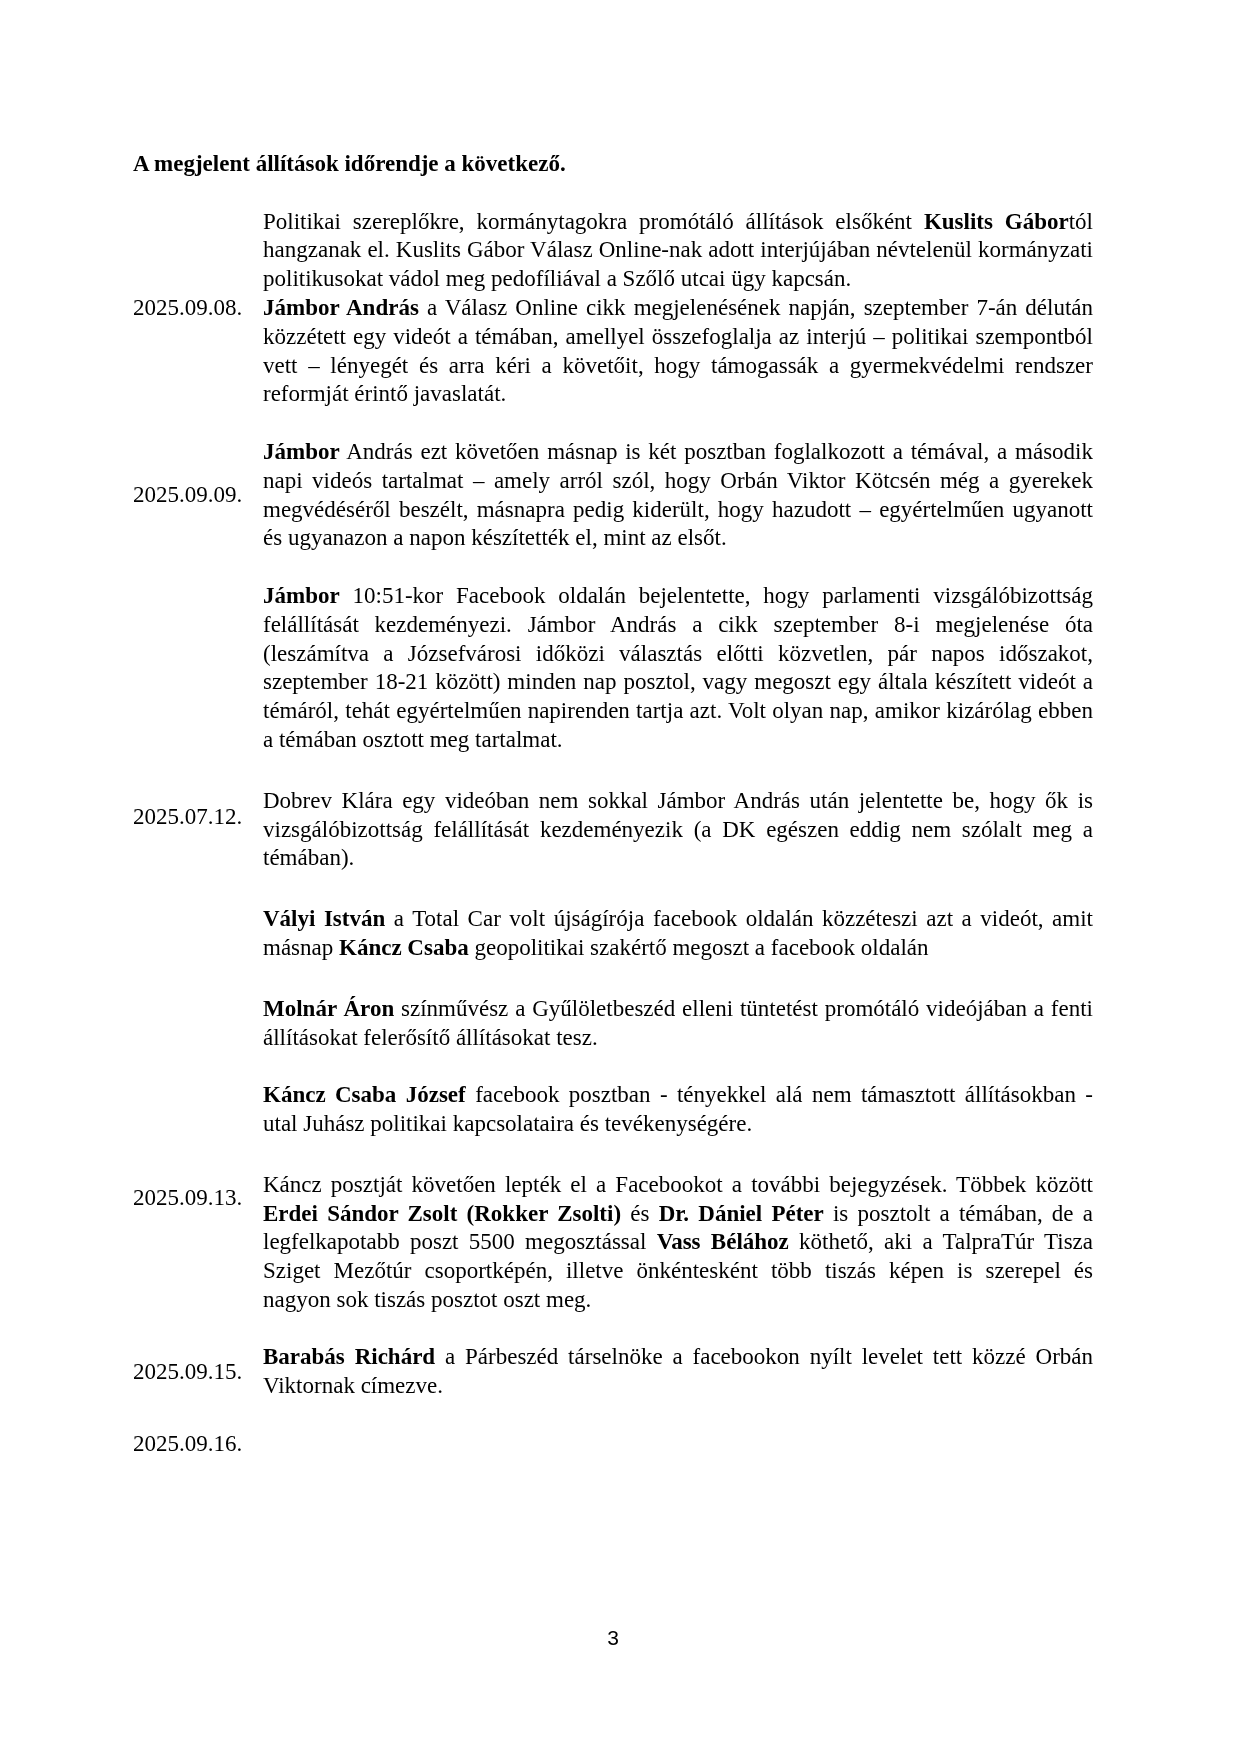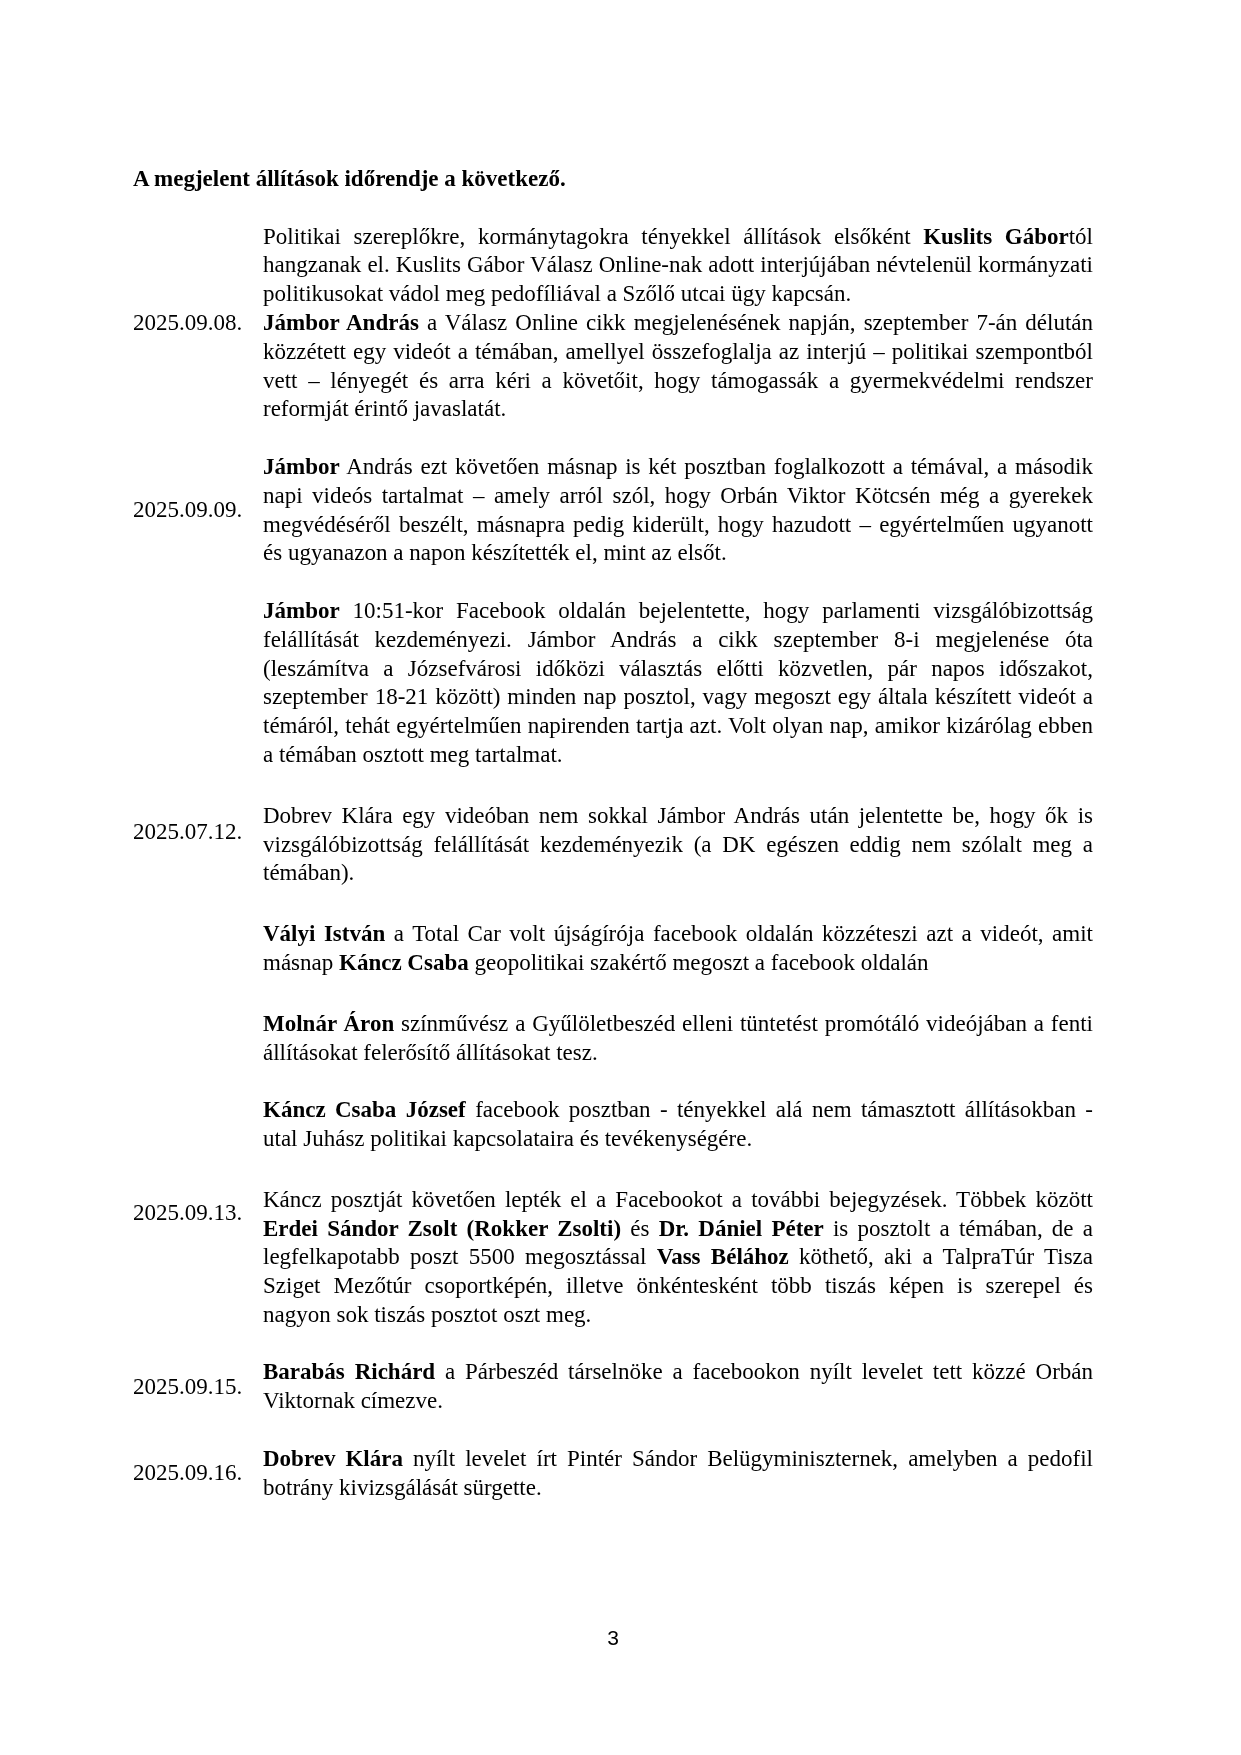--- a/index.html
+++ b/index.html
@@ -11,21 +11,21 @@
     background: #ffffff;
     font-family: "Liberation Serif", serif;
     font-size: 23px;
     line-height: 28.8px;
     color: #000000;
     overflow: hidden;
   }
   .content {
     position: absolute;
     left: 133px;
-    top: 165px;
+    top: 150px;
     width: 960px;
   }
   .heading {
     font-weight: bold;
     margin: 0;
   }
   .entry {
     display: flex;
     margin-top: 28.8px;
     align-items: center;
@@ -58,21 +58,21 @@
 </head>
 <body>
 
 <div class="page">
   <div class="content">
     <p class="heading">A megjelent állítások időrendje a következő.</p>
     <div>
   <div class="entry">
     <div class="entry-date">2025.09.08.</div>
     <div class="entry-body">
-            <div class="para"><span>Politikai szereplőkre, kormánytagokra tényekkel állítások elsőként </span><b>Kuslits Gábor</b><span>tól hangzanak el.  Kuslits Gábor Válasz Online-nak adott interjújában névtelenül kormányzati politikusokat vádol meg pedofíliával a Szőlő utcai ügy kapcsán.</span></div>
+            <div class="para"><span>Politikai szereplőkre, kormánytagokra promótáló állítások elsőként </span><b>Kuslits Gábor</b><span>tól hangzanak el.  Kuslits Gábor Válasz Online-nak adott interjújában névtelenül kormányzati politikusokat vádol meg pedofíliával a Szőlő utcai ügy kapcsán.</span></div>
             <div class="para"><b>Jámbor András</b><span> a Válasz Online cikk megjelenésének napján, szeptember 7-án délután közzétett egy videót a témában, amellyel összefoglalja az interjú – politikai szempontból vett – lényegét és arra kéri a követőit, hogy támogassák a gyermekvédelmi rendszer reformját érintő javaslatát.</span></div>
           </div>
   </div>
 
   <div class="entry">
     <div class="entry-date">2025.09.09.</div>
     <div class="entry-body">
             <div class="para"><b>Jámbor</b><span> András ezt követően másnap is két posztban foglalkozott a témával, a második napi videós tartalmat – amely arról szól, hogy Orbán Viktor Kötcsén még a gyerekek megvédéséről beszélt, másnapra pedig kiderült, hogy hazudott – egyértelműen ugyanott és ugyanazon a napon készítették el, mint az elsőt.</span></div>
           </div>
   </div>
@@ -97,20 +97,17 @@
 
   <div class="entry">
     <div class="entry-date">2025.09.15.</div>
     <div class="entry-body">
             <div class="para"><b>Barabás Richárd</b><span> a Párbeszéd társelnöke a facebookon nyílt levelet tett közzé Orbán Viktornak címezve.</span></div>
           </div>
   </div>
 
   <div class="entry">
     <div class="entry-date">2025.09.16.</div>
-    <div class="entry-body">
-            <div class="para"><b>Dobrev Klára</b><span> nyílt levelet írt Pintér Sándor Belügyminiszternek, amelyben a pedofil botrány kivizsgálását sürgette.</span></div>
-          </div>
   </div>
 </div>
   </div>
   <div class="page-number">3</div>
 </div>
 
 </body></html>

